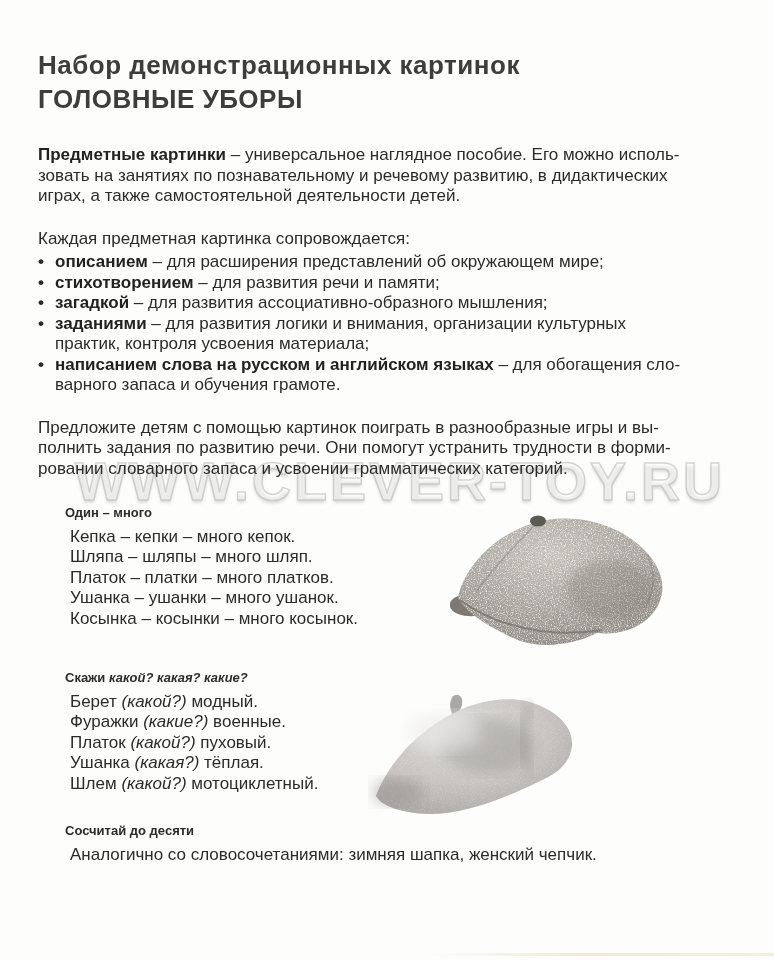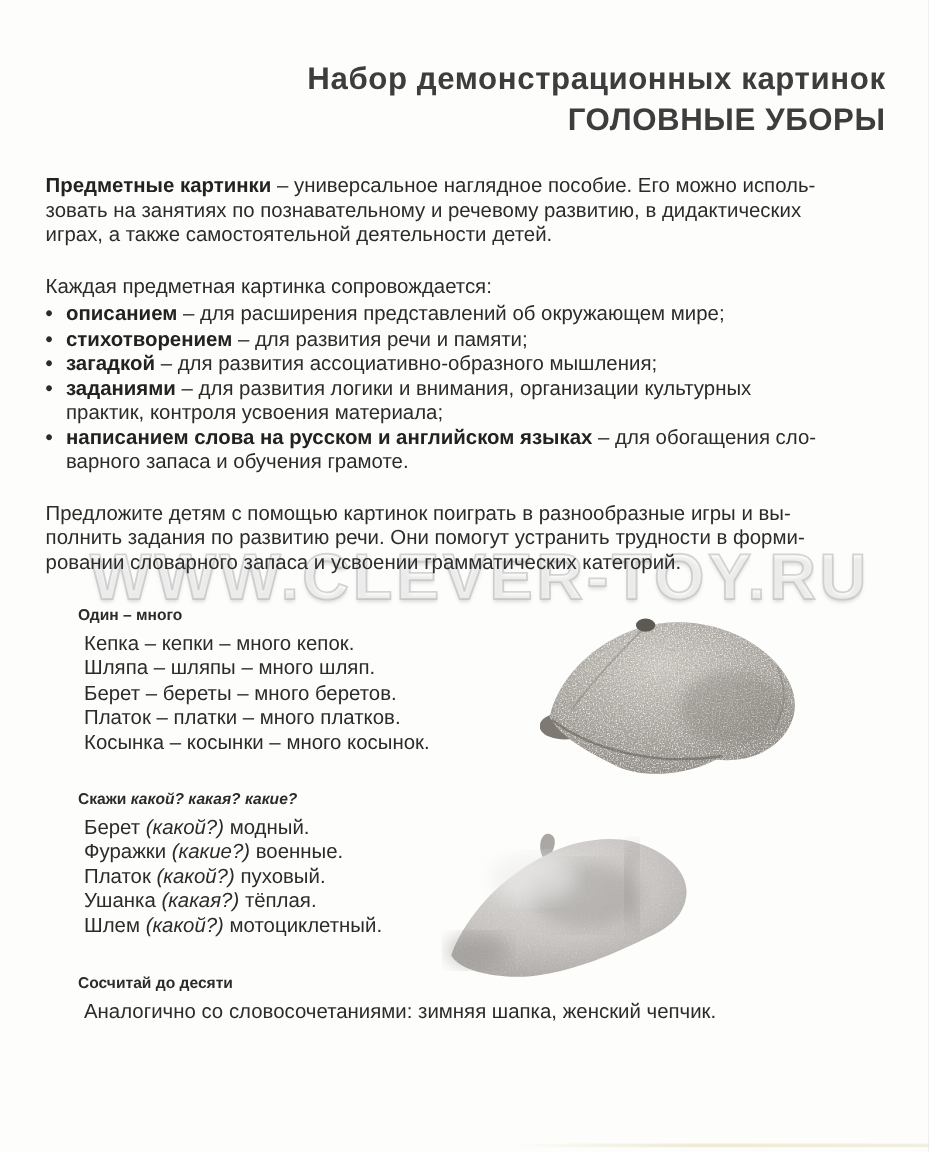--- a/index.html
+++ b/index.html
@@ -2,36 +2,36 @@
 <html><head>
 <meta charset="utf-8">
 <style>
   html,body{margin:0;padding:0;background:#e9e9e9;}
   .page{
     position:relative; width:774px; height:960px; background:#fdfdfc;
     font-family:"Liberation Sans", sans-serif; color:#2b2b2b; overflow:hidden;
     box-shadow:0 0 4px rgba(0,0,0,.2); margin:0 auto;
   }
   .content{position:absolute; left:38px; right:36px; top:0; z-index:3;}
-  .title{ text-align:right; margin-top:48px; font-weight:bold; color:#3d3d3d;
+  .title{ text-align:left; margin-top:48px; font-weight:bold; color:#3d3d3d;
           font-size:26px; line-height:34px; letter-spacing:.5px;}
   .body-text{font-size:17px; line-height:20.5px;}
   .pre{white-space:pre-line;}
   .intro{margin-top:29px;}
   .accompany-h{margin-top:22px;}
   ul.bullets{list-style:none; margin:3px 0 0 0; padding:0;}
   ul.bullets li{position:relative; padding-left:17px;}
   ul.bullets .marker{position:absolute; left:0; top:0; font-weight:bold;}
   .play{margin-top:22px;}
   .section-h{margin-top:24px; margin-left:27px; font-weight:bold; font-size:13px; line-height:20.5px;}
   .section-h .ital{font-style:italic;}
   .lines{margin-top:3px;margin-left:32px;}
   .lines .ln{font-size:17px; line-height:20.5px;}
   .q-ital{font-style:italic;}
-  .sec2-h{margin-top:27px;}
+  .sec2-h{margin-top:39px;}
   .sec3-h{margin-top:27px;}
   b.term{color:#222;}
   
   .watermark{
     position:absolute; z-index:1; left:40px; right:14px; top:450px;
     font-size:54px; font-weight:bold; letter-spacing:3px; text-align:center;
     color:rgba(255,255,255,.42);
     -webkit-text-stroke:1.5px rgba(185,185,185,.6);
     text-shadow:0 3px 3px rgba(110,110,110,.22);
     font-family:"Liberation Sans", sans-serif;
@@ -153,22 +153,22 @@
     </ul>
 
     <p class="body-text pre play" style="margin:22px 0 0 0;">Предложите детям с помощью картинок поиграть в разнообразные игры и вы-
 полнить задания по развитию речи. Они помогут устранить трудности в форми-
 ровании словарного запаса и усвоении грамматических категорий.</p>
 
     <div class="section-h">Один – много</div>
     <div class="lines">
       <div class="ln">Кепка – кепки – много кепок.</div>
       <div class="ln">Шляпа – шляпы – много шляп.</div>
-      <div class="ln">Берет – береты – много беретов.</div>
       <div class="ln">Платок – платки – много платков.</div>
+      <div class="ln">Ушанка – ушанки – много ушанок.</div>
       <div class="ln">Косынка – косынки – много косынок.</div>
     </div>
 
     <div class="section-h sec2-h"><span>Скажи </span><span class="ital">какой? какая? какие?</span></div>
     <div class="lines">
       <div class="ln"><span>Берет </span><span class="q-ital">(какой?)</span><span> модный.</span></div>
       <div class="ln"><span>Фуражки </span><span class="q-ital">(какие?)</span><span> военные.</span></div>
       <div class="ln"><span>Платок </span><span class="q-ital">(какой?)</span><span> пуховый.</span></div>
       <div class="ln"><span>Ушанка </span><span class="q-ital">(какая?)</span><span> тёплая.</span></div>
       <div class="ln"><span>Шлем </span><span class="q-ital">(какой?)</span><span> мотоциклетный.</span></div>

